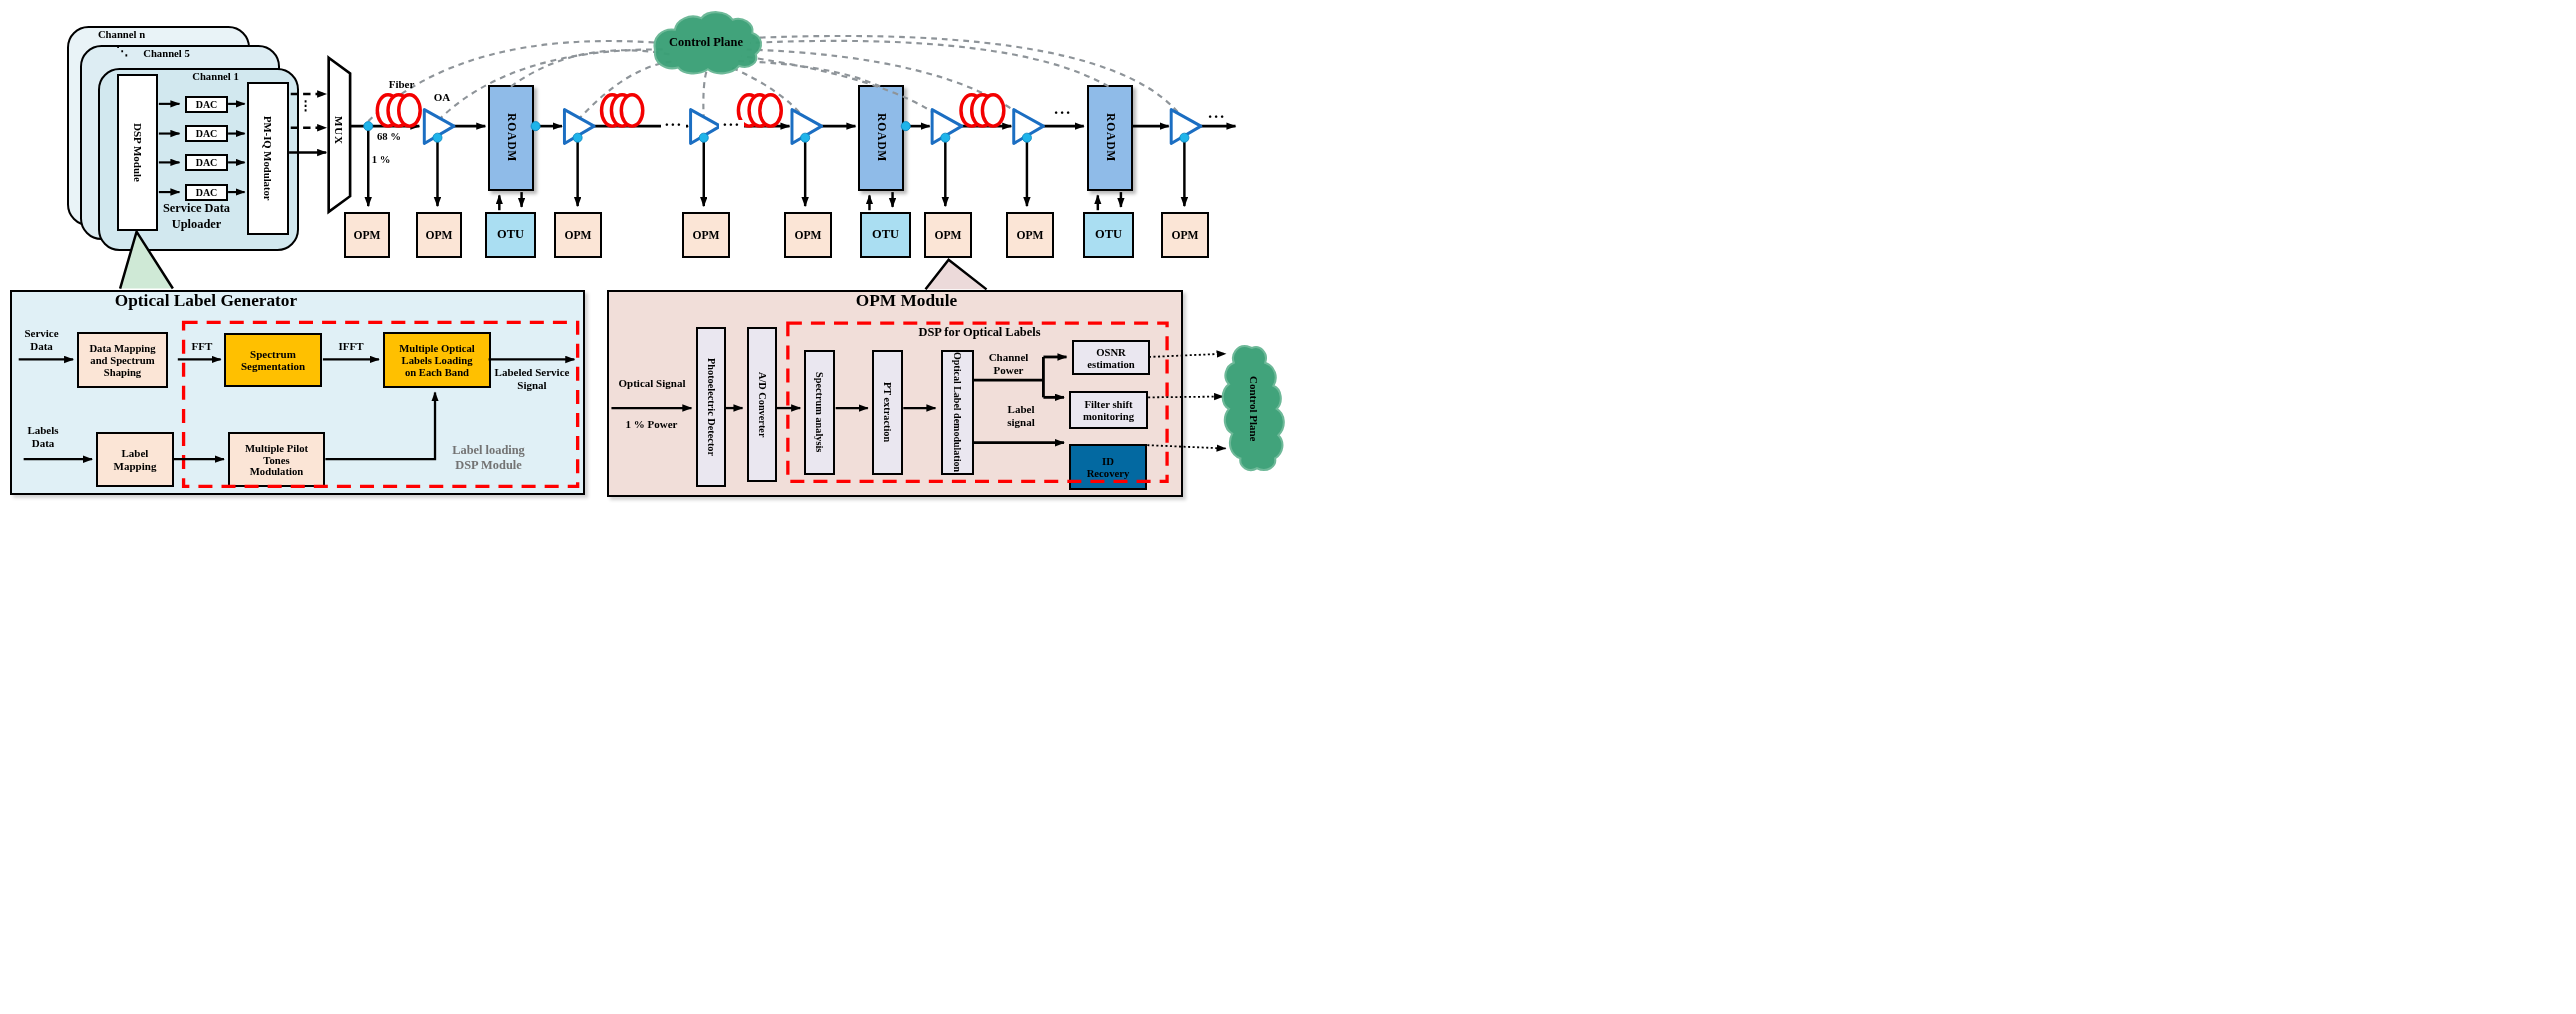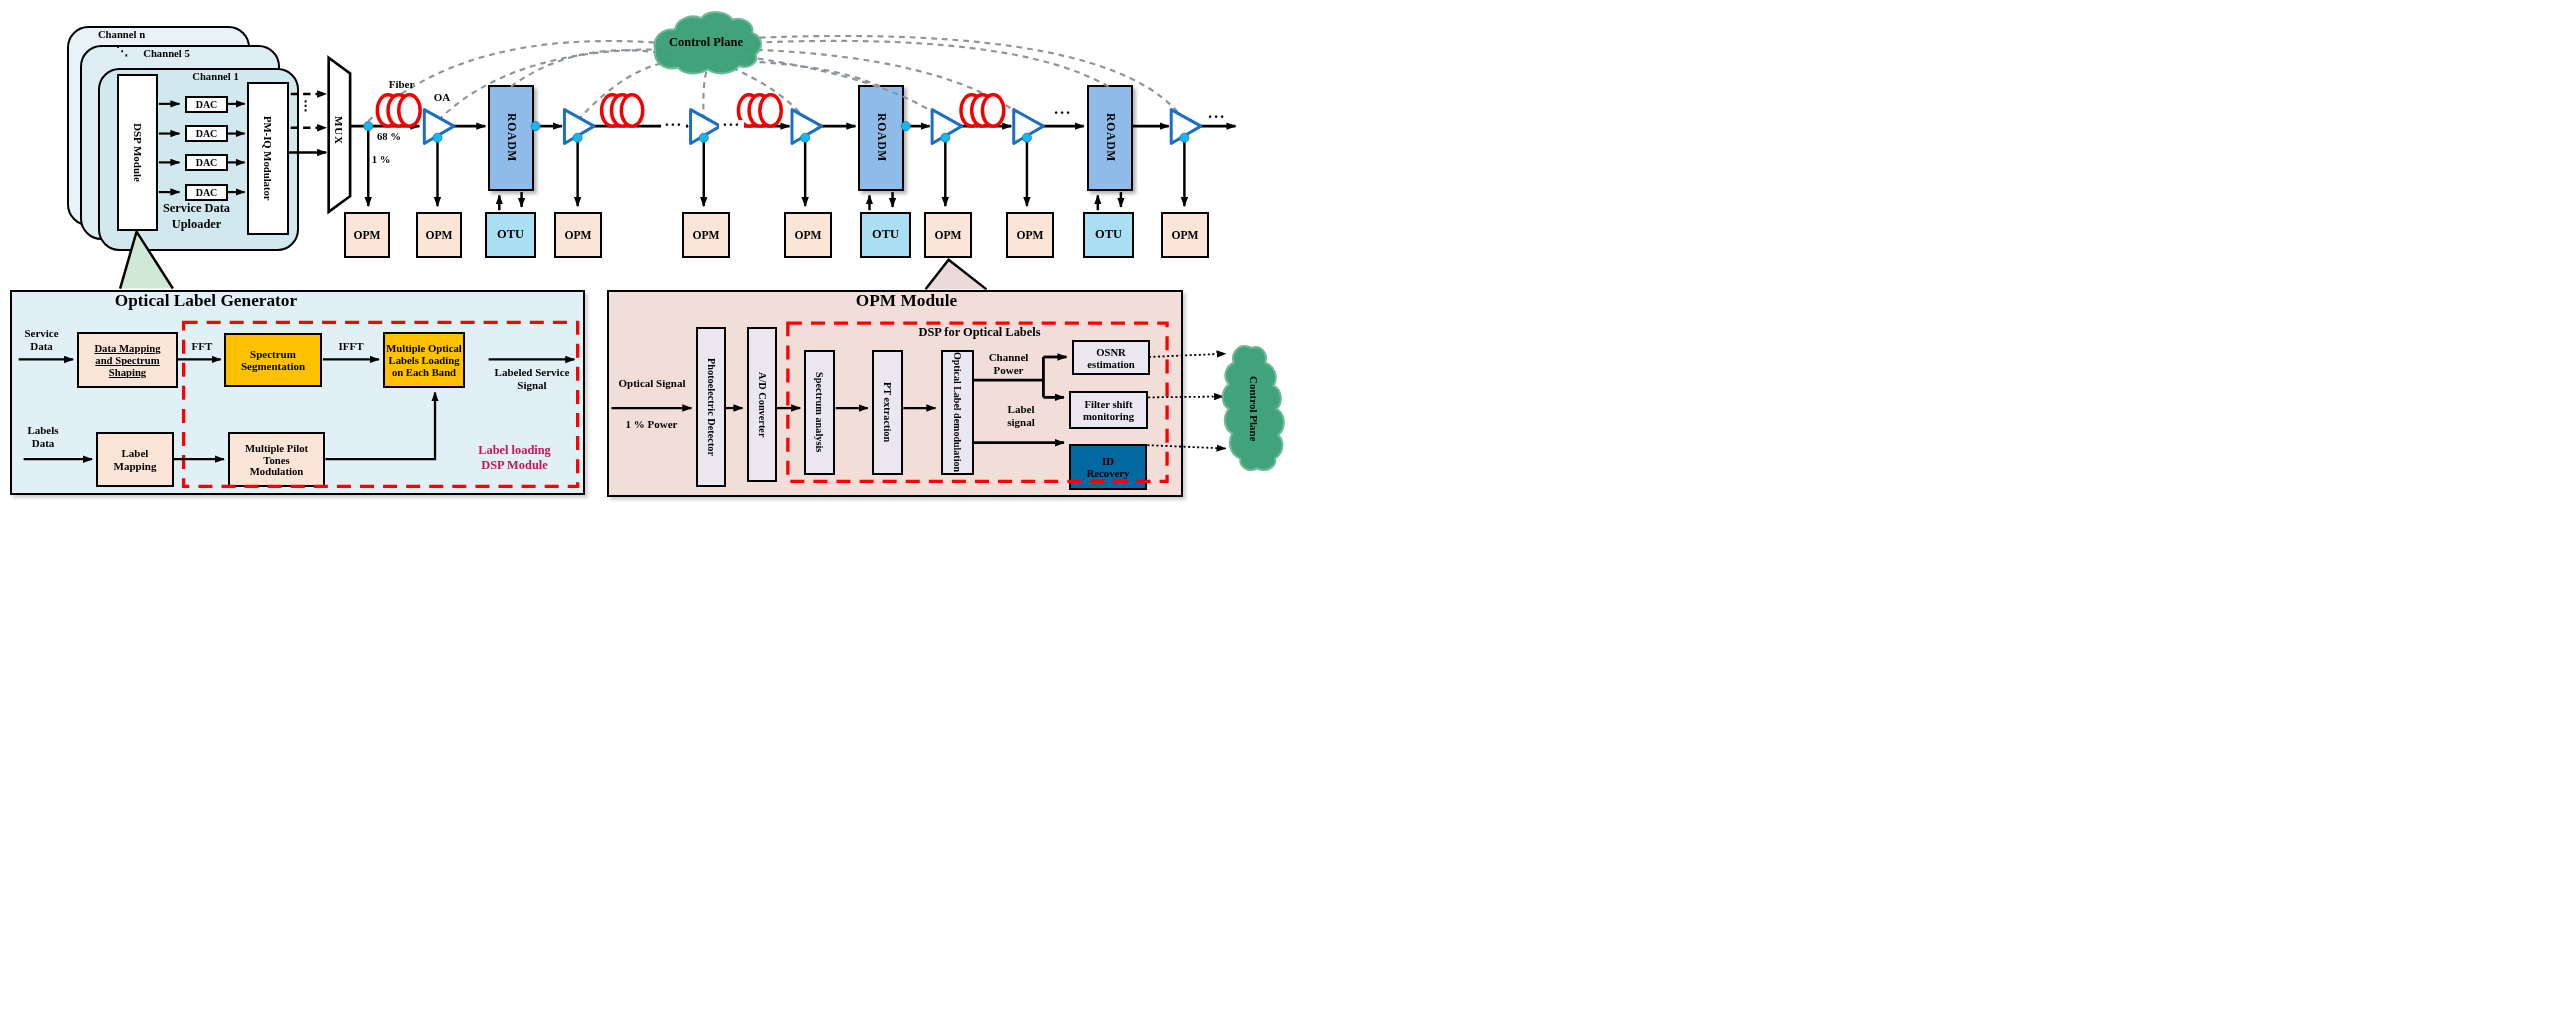--- a/index.html
+++ b/index.html
@@ -42,26 +42,26 @@
   <div class="box" style="left:554px;top:212px;width:48px;height:46px;background:#fbe5d6;border-width:2.5px;font-size:11.6px;">OPM</div>
   <div class="box" style="left:682px;top:212px;width:48px;height:46px;background:#fbe5d6;border-width:2.5px;font-size:11.6px;">OPM</div>
   <div class="box" style="left:784px;top:212px;width:48px;height:46px;background:#fbe5d6;border-width:2.5px;font-size:11.6px;">OPM</div>
   <div class="box" style="left:860px;top:212px;width:51px;height:46px;background:#aadef2;border-width:2.5px;font-size:12.4px;">OTU</div>
   <div class="box" style="left:924px;top:212px;width:48px;height:46px;background:#fbe5d6;border-width:2.5px;font-size:11.6px;">OPM</div>
   <div class="box" style="left:1006px;top:212px;width:48px;height:46px;background:#fbe5d6;border-width:2.5px;font-size:11.6px;">OPM</div>
   <div class="box" style="left:1083px;top:212px;width:51px;height:46px;background:#aadef2;border-width:2.5px;font-size:12.4px;">OTU</div>
   <div class="box" style="left:1161px;top:212px;width:48px;height:46px;background:#fbe5d6;border-width:2.5px;font-size:11.6px;">OPM</div>
 
   <div class="panel" style="left:10px;top:290px;width:575px;height:205px;background:#e0f0f6;"></div>
-  <div class="box" style="left:77px;top:332px;width:101px;height:56px;background:#fbe5d6;font-size:10.7px;text-decoration:underline;">Data Mapping
+  <div class="box" style="left:77px;top:332px;width:91px;height:56px;background:#fbe5d6;font-size:10.7px;">Data Mapping
 and Spectrum
 Shaping</div>
   <div class="box" style="left:224px;top:333px;width:98px;height:54px;background:#ffc000;font-size:11px;">Spectrum
 Segmentation</div>
-  <div class="box" style="left:383px;top:332px;width:82px;height:56px;background:#ffc000;font-size:10.7px;">Multiple Optical
+  <div class="box" style="left:383px;top:332px;width:108px;height:56px;background:#ffc000;font-size:10.7px;">Multiple Optical
 Labels Loading
 on Each Band</div>
   <div class="box" style="left:96px;top:432px;width:78px;height:55px;background:#fbe5d6;font-size:11px;">Label
 Mapping</div>
   <div class="box" style="left:228px;top:432px;width:97px;height:55px;background:#fbe5d6;font-size:10.7px;">Multiple Pilot
 Tones
 Modulation</div>
 
   <div class="panel" style="left:607px;top:290px;width:576px;height:207px;background:#f1ded9;"></div>
   <div class="box vlr" style="left:696px;top:327px;width:30px;height:160px;background:#eae7f0;font-size:10.3px;">Photoelectric Detector</div>
@@ -267,21 +267,21 @@
 
   <div class="lbl" style="left:78px;top:291px;width:256px;font-size:17.3px;">Optical Label Generator</div>
   <div class="lbl" style="left:15px;top:327px;width:53px;font-size:11px;">Service
 Data</div>
   <div class="lbl" style="left:187px;top:340px;width:30px;font-size:11px;">FFT</div>
   <div class="lbl" style="left:333px;top:340px;width:36px;font-size:11px;">IFFT</div>
   <div class="lbl" style="left:480px;top:366px;width:104px;font-size:11px;">Labeled Service
 Signal</div>
   <div class="lbl" style="left:16.5px;top:424px;width:53px;font-size:11px;">Labels
 Data</div>
-  <div class="lbl" style="left:466px;top:443px;width:97px;font-size:12.4px;color:#be185d;">Label loading
+  <div class="lbl" style="left:440px;top:443px;width:97px;font-size:12.4px;color:#737373;">Label loading
 DSP Module</div>
 
   <div class="lbl" style="left:824px;top:291px;width:165px;font-size:17.3px;">OPM Module</div>
   <div class="lbl" style="left:609px;top:377px;width:86px;font-size:11px;">Optical Signal</div>
   <div class="lbl" style="left:612px;top:418px;width:79px;font-size:11px;">1 % Power</div>
   <div class="lbl" style="left:903px;top:325px;width:153px;font-size:12.4px;">DSP for Optical Labels</div>
   <div class="lbl" style="left:982px;top:351px;width:53px;font-size:11px;text-align:center;">Channel
 Power</div>
   <div class="lbl" style="left:996px;top:403px;width:50px;font-size:11px;">Label
 signal</div>

